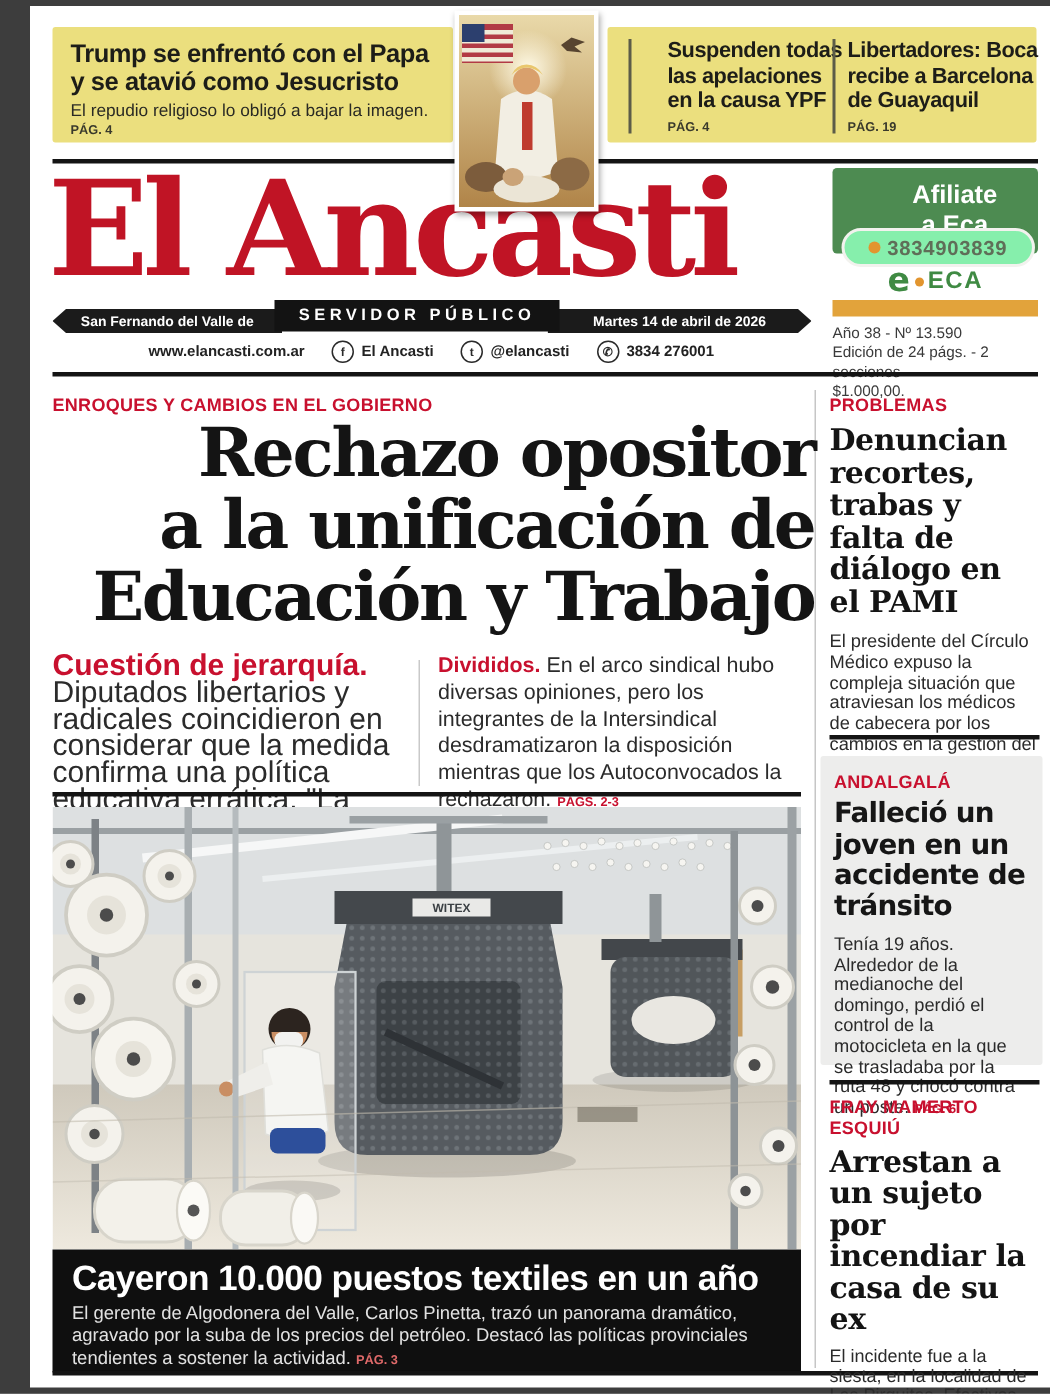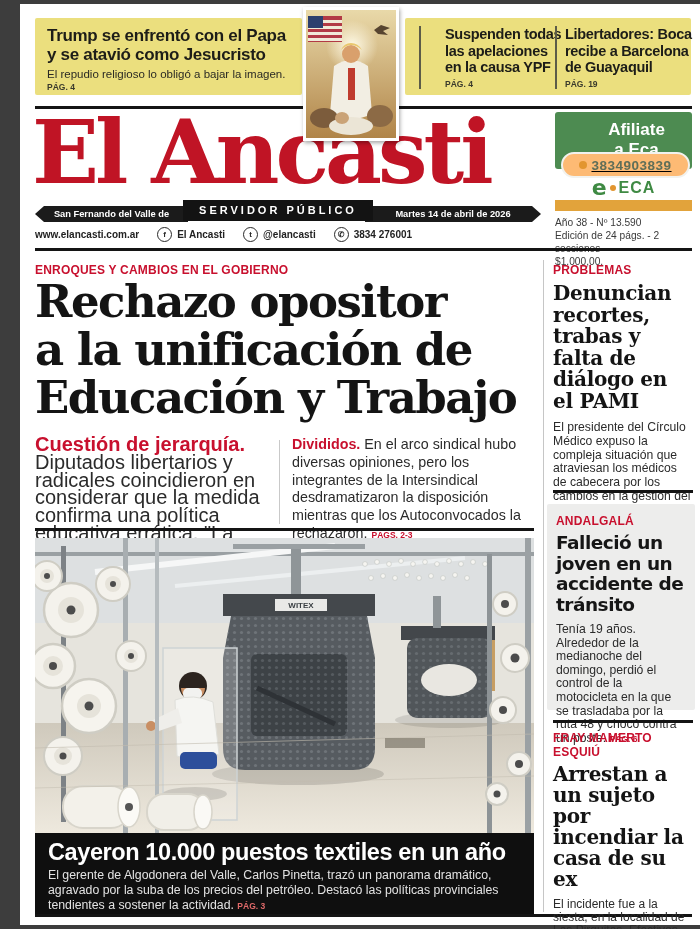--- a/index.html
+++ b/index.html
@@ -80,41 +80,41 @@
       <ellipse cx="36" cy="108" rx="7" ry="6" fill="#caa377"></ellipse>
     </svg>
   </div>
 
   <div class="abs" style="left:12px;top:100px;width:520px;height:96px;font-family:'DejaVu Serif',serif;font-weight:bold;font-size:88px;line-height:96px;letter-spacing:-4px;color:#c01425;">El Ancasti</div>
 
   <div class="abs" style="left:535px;top:108px;width:137px;height:57px;background:#4d8b51;border-radius:3px;text-align:center;color:#fff;font-weight:bold;font-size:17px;line-height:20px;padding-top:8px;box-sizing:border-box;padding-left:26px;">
     <div>Afiliate</div>
     <div>a Eca</div>
   </div>
-  <div class="abs" style="left:541px;top:148px;width:125px;height:22px;background:#fdba74;border:2px solid #f2f2ee;border-radius:13px;display:flex;align-items:center;justify-content:center;gap:4px;z-index:2;text-decoration:underline;">
+  <div class="abs" style="left:541px;top:148px;width:125px;height:22px;background:#86efac;border:2px solid #f2f2ee;border-radius:13px;display:flex;align-items:center;justify-content:center;gap:4px;z-index:2;">
     <span style="width:8px;height:8px;border-radius:50%;background:#e2952f;display:inline-block;"></span>
     <span style="font-size:13.5px;font-weight:bold;color:#5f6e58;letter-spacing:0.5px;">3834903839</span>
   </div>
   <div class="abs" style="left:535px;top:174px;width:137px;display:flex;align-items:center;justify-content:center;gap:3px;">
     <span style="font-family:'DejaVu Sans',sans-serif;font-weight:bold;font-size:22px;color:#3f8a43;line-height:20px;">e</span>
     <span style="width:6px;height:6px;border-radius:50%;background:#e2952f;display:inline-block;"></span>
     <span style="font-weight:bold;font-size:16px;color:#3f8a43;letter-spacing:1px;">ECA</span>
   </div>
   <div class="abs" style="left:535px;top:196px;width:137px;height:11px;background:#e2a33b;"></div>
   <div class="abs" style="left:535px;top:212px;width:140px;font-size:10.2px;line-height:13px;color:#3a3a3a;">
     <div>Año 38 - Nº 13.590</div>
     <div>Edición de 24 págs. - 2 secciones</div>
     <div>$1.000,00.</div>
   </div>
 
   <div class="abs ribbon" style="left:15px;top:202px;width:153px;height:16px;clip-path:polygon(0 50%, 9px 0, 100% 0, 100% 100%, 9px 100%);z-index:1;">San Fernando del Valle de Catamarca</div>
   <div class="abs ribbon" style="left:345px;top:202px;width:176px;height:16px;clip-path:polygon(0 0, calc(100% - 9px) 0, 100% 50%, calc(100% - 9px) 100%, 0 100%);z-index:1;">Martes 14 de abril de 2026</div>
   <div class="abs" style="left:163px;top:196px;width:190px;height:21px;background:#131313;color:#fff;font-weight:bold;font-size:11px;letter-spacing:3px;text-align:center;line-height:21px;z-index:2;">SERVIDOR PÚBLICO</div>
 
-  <div class="abs" style="left:15px;top:223px;width:505px;display:flex;justify-content:flex-start;gap:18px;">
+  <div class="abs" style="left:15px;top:223px;width:505px;display:flex;justify-content:center;gap:18px;">
     <div class="soc">
           <span>www.elancasti.com.ar</span>
         </div>
     <div class="soc">
           <span class="circ">f</span>
           <span>El Ancasti</span>
         </div>
     <div class="soc">
           <span class="circ">t</span>
           <span>@elancasti</span>
@@ -122,21 +122,21 @@
     <div class="soc">
           <span class="circ">✆</span>
           <span>3834 276001</span>
         </div>
   </div>
 
   <div class="abs rule" style="left:15px;top:244px;width:657px;height:3px;"></div>
   <div class="abs" style="left:523px;top:256px;width:1px;height:652px;background:#c6c6c6;"></div>
 
   <div class="abs kick" style="left:15px;top:259px;">ENROQUES Y CAMBIOS EN EL GOBIERNO</div>
-  <div class="abs serifhead" style="left:15px;top:274px;width:508px;font-size:45px;line-height:48px;letter-spacing:-1.5px;">
+  <div class="abs serifhead" style="left:15px;top:274px;width:508px;font-size:45px;line-height:48px;letter-spacing:-1.5px;text-align:right;">
     <div>Rechazo opositor</div>
     <div>a la unificación de</div>
     <div>Educación y Trabajo</div>
   </div>
 
   <div class="abs body-txt" style="left:15px;top:432px;width:240px;font-size:20px;line-height:17.8px;">
     <span style="color:#c8102e;font-weight:bold;">Cuestión de jerarquía.</span>
     <span>Diputados libertarios y radicales coincidieron en considerar que la medida confirma una política educativa errática. "La Educación no es prioridad", señalaron.</span>
   </div>
   <div class="abs" style="left:259px;top:436px;width:1px;height:84px;background:#c9c9c9;"></div>

